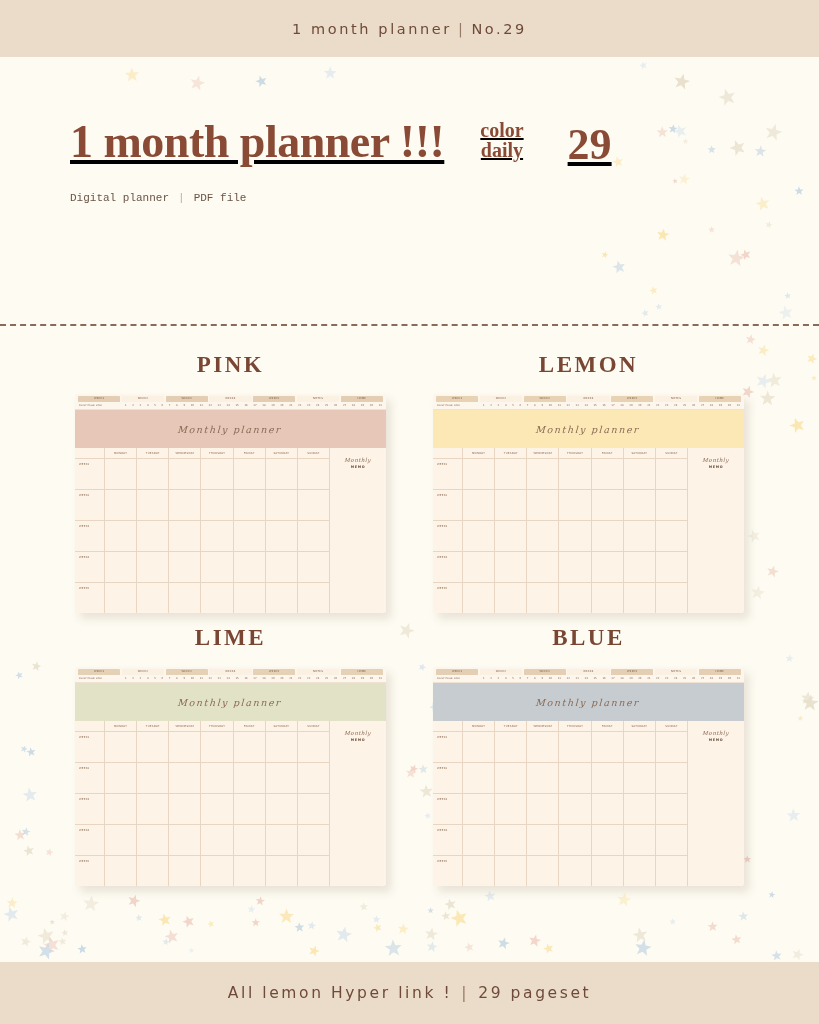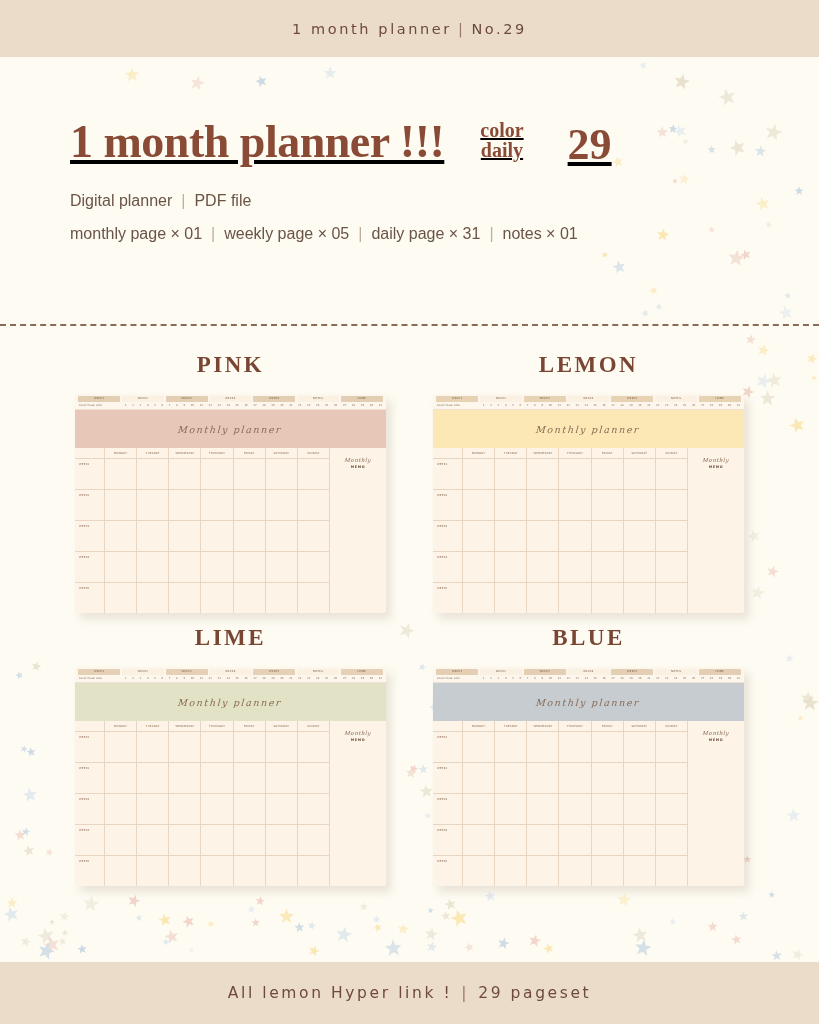--- a/index.html
+++ b/index.html
@@ -96,22 +96,22 @@
     line-height: 1;
     color: #8a4b36;
     margin-left: 36px;
     margin-bottom: -2px;
   }
 
   .hero-lines {
     margin-top: 28px;
   }
   .hero-line {
-    font-family: Liberation Sans, sans-serif;
-    font-size: 16px;
+    font-family: Liberation Mono, monospace;
+    font-size: 11px;
     color: #6b5445;
     line-height: 1;
     margin-bottom: 17px;
     white-space: nowrap;
   }
   .hero-line .bar {
     color: #c3ad99;
     margin: 0 9px;
     font-weight: 300;
   }
@@ -728,21 +728,20 @@
     <div class="hero-title-row">
       <div class="hero-title">1 month planner !!!</div>
       <div class="color-series">
         <div>color</div>
         <div>daily</div>
       </div>
       <div class="series-num">29</div>
     </div>
     <div class="hero-lines" id="hero-lines">
         <div class="hero-line"><span>Digital planner</span><span class="bar">|</span><span>PDF file</span></div>
-        <div class="hero-line"><span>monthly page × 01</span><span class="bar">|</span><span>weekly page × 05</span><span class="bar">|</span><span>daily page × 31</span><span class="bar">|</span><span>notes × 01</span></div>
       </div>
   </div>
 
   <div class="divider"></div>
 
   <div class="previews" id="previews">
       <div class="preview-row">
         <div class="preview">
           <div class="preview-label">PINK</div>
           <div class="planner">

